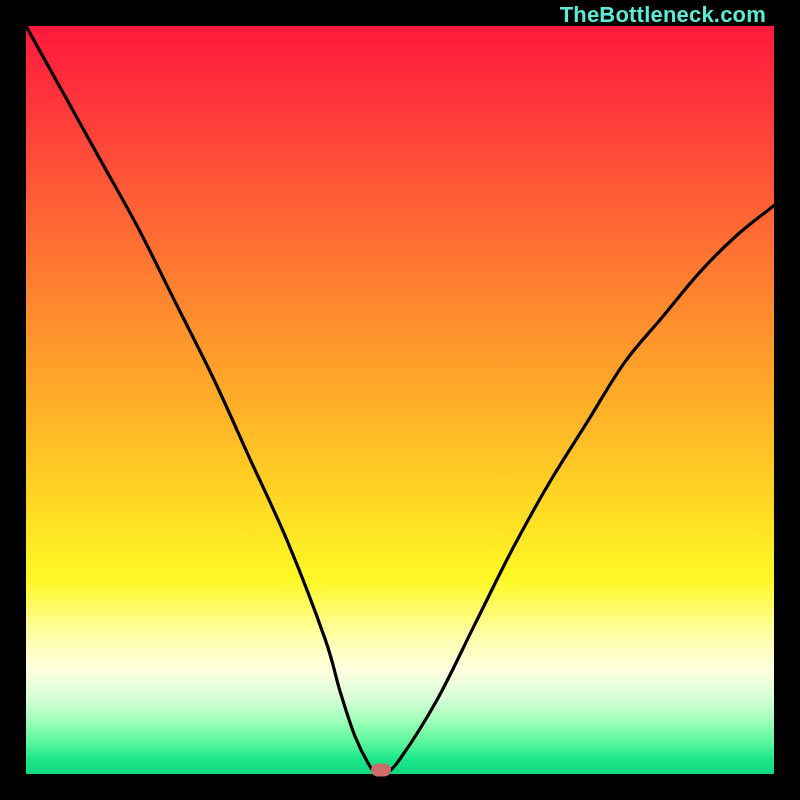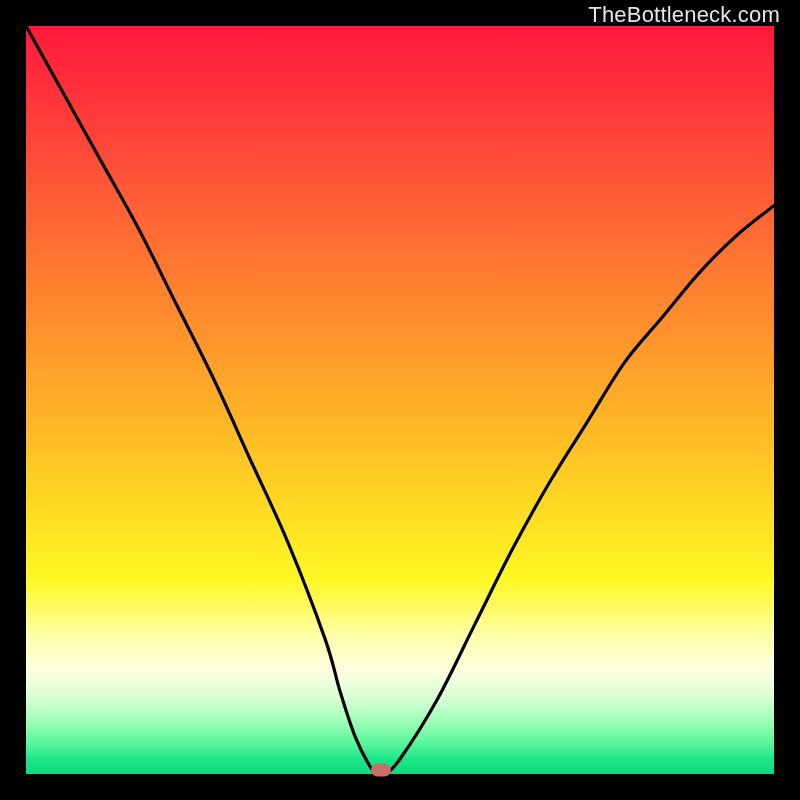--- a/index.html
+++ b/index.html
@@ -40,24 +40,24 @@
       #d6ffd6 90%,
       #9dffb6 93%,
       #55f59a 96%,
       #1de68a 98%,
       #0fd87f 100%
     );
   }
   .watermark {
     position: absolute;
     top: 2px;
-    right: 20px;
-    color: #e5e5e5;
+    right: 34px;
+    color: #5eead4;
     font-size: 22px;
-    font-weight: 400;
+    font-weight: 700;
     letter-spacing: 0.2px;
     user-select: none;
   }
   svg.curve {
     position: absolute;
     left: 0;
     top: 0;
     width: 748px;
     height: 748px;
     overflow: visible;

